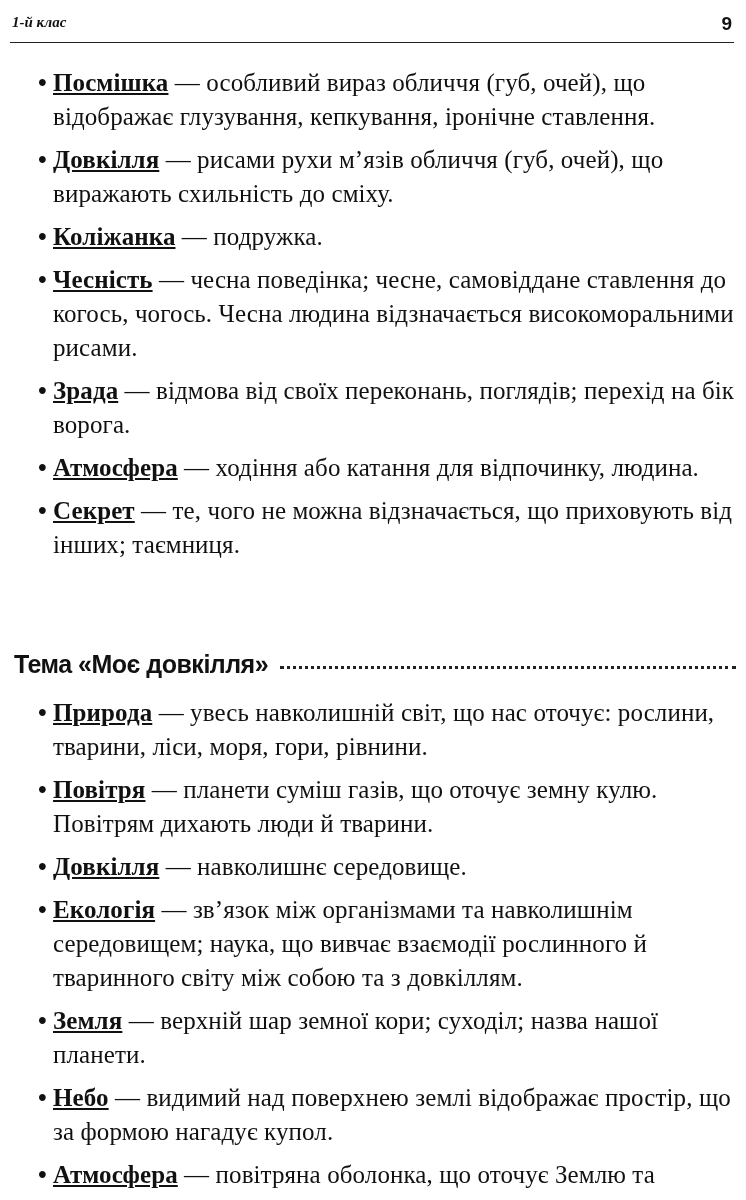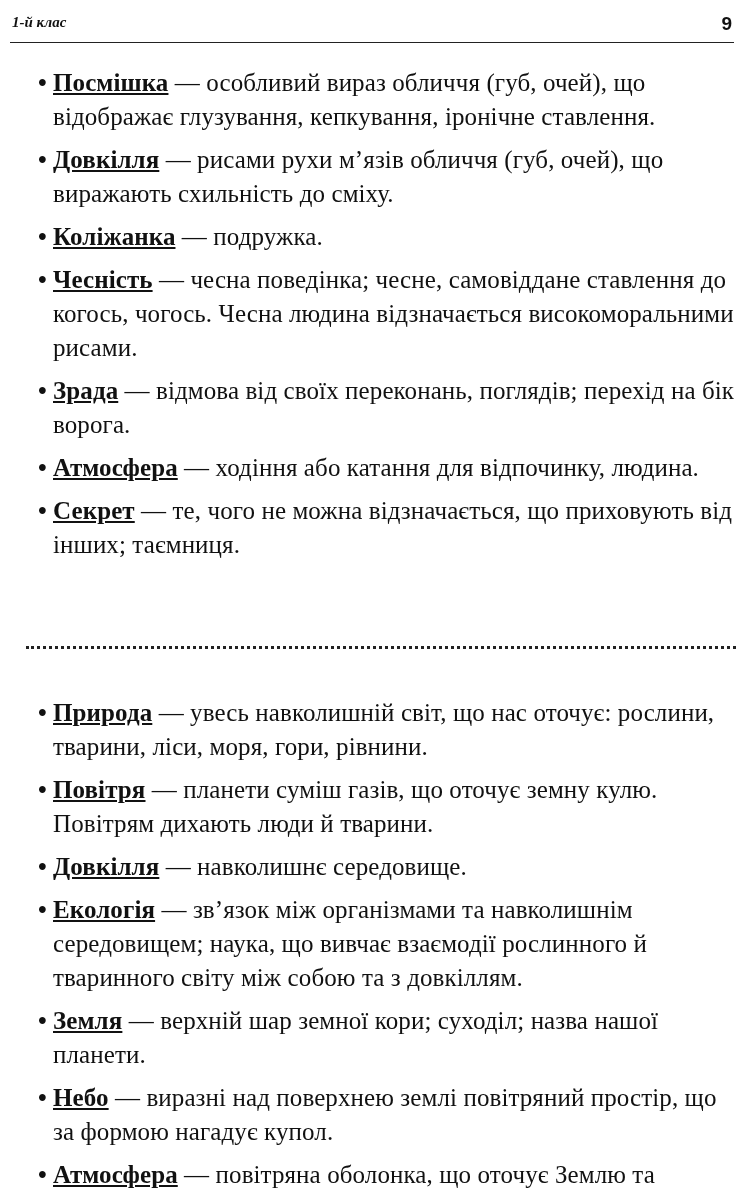--- a/index.html
+++ b/index.html
@@ -26,24 +26,25 @@
   <div class="entry"><span class="dot">•</span><span class="term">Посмішка</span><span> — особливий вираз обличчя (губ, очей), що відображає глузування, кепкування, іронічне ставлення.</span></div>
   <div class="entry"><span class="dot">•</span><span class="term">Довкілля</span><span> — рисами рухи м’язів обличчя (губ, очей), що виражають схильність до сміху.</span></div>
   <div class="entry"><span class="dot">•</span><span class="term">Коліжанка</span><span> — подружка.</span></div>
   <div class="entry"><span class="dot">•</span><span class="term">Чесність</span><span> — чесна поведінка; чесне, самовіддане ставлення до когось, чогось. Чесна людина відзначається високоморальними рисами.</span></div>
   <div class="entry"><span class="dot">•</span><span class="term">Зрада</span><span> — відмова від своїх переконань, поглядів; перехід на бік ворога.</span></div>
   <div class="entry"><span class="dot">•</span><span class="term">Атмосфера</span><span> — ходіння або катання для відпочинку, людина.</span></div>
   <div class="entry"><span class="dot">•</span><span class="term">Секрет</span><span> — те, чого не можна відзначається, що приховують від інших; таємниця.</span></div>
 </div>
 
 <div class="section-title">
+  <span>Тема «Моє довкілля»</span>
   <span class="leader"></span>
 </div>
 
 <div class="list" style="top:696px;">
   <div class="entry"><span class="dot">•</span><span class="term">Природа</span><span> — увесь навколишній світ, що нас оточує: рослини, тварини, ліси, моря, гори, рівнини.</span></div>
   <div class="entry"><span class="dot">•</span><span class="term">Повітря</span><span> — планети суміш газів, що оточує земну кулю. Повітрям дихають люди й тварини.</span></div>
   <div class="entry"><span class="dot">•</span><span class="term">Довкілля</span><span> — навколишнє середовище.</span></div>
   <div class="entry"><span class="dot">•</span><span class="term">Екологія</span><span> — зв’язок між організмами та навколишнім середовищем; наука, що вивчає взаємодії рослинного й тваринного світу між собою та з довкіллям.</span></div>
   <div class="entry"><span class="dot">•</span><span class="term">Земля</span><span> — верхній шар земної кори; суходіл; назва нашої планети.</span></div>
-  <div class="entry"><span class="dot">•</span><span class="term">Небо</span><span> — виразні над поверхнею землі повітряний простір, що за формою нагадує купол.</span></div>
+  <div class="entry"><span class="dot">•</span><span class="term">Небо</span><span> — видимий над поверхнею землі відображає простір, що за формою нагадує купол.</span></div>
   <div class="entry"><span class="dot">•</span><span class="term">Атмосфера</span><span> — повітряна оболонка, що оточує Землю та пов’язана з нею силою тяжіння.</span></div>
 </div>
 
 </body></html>

